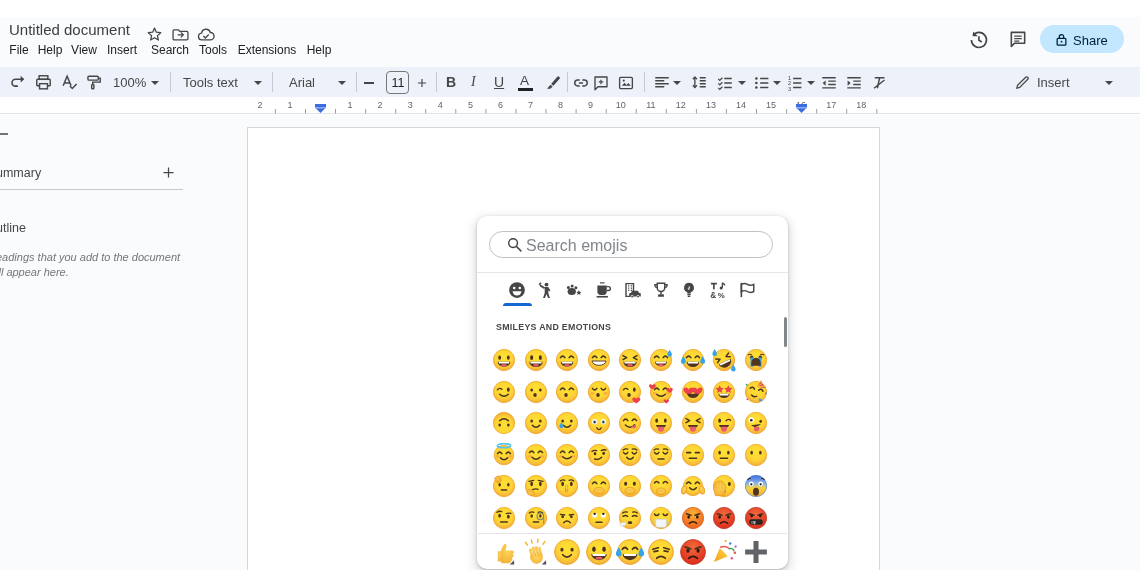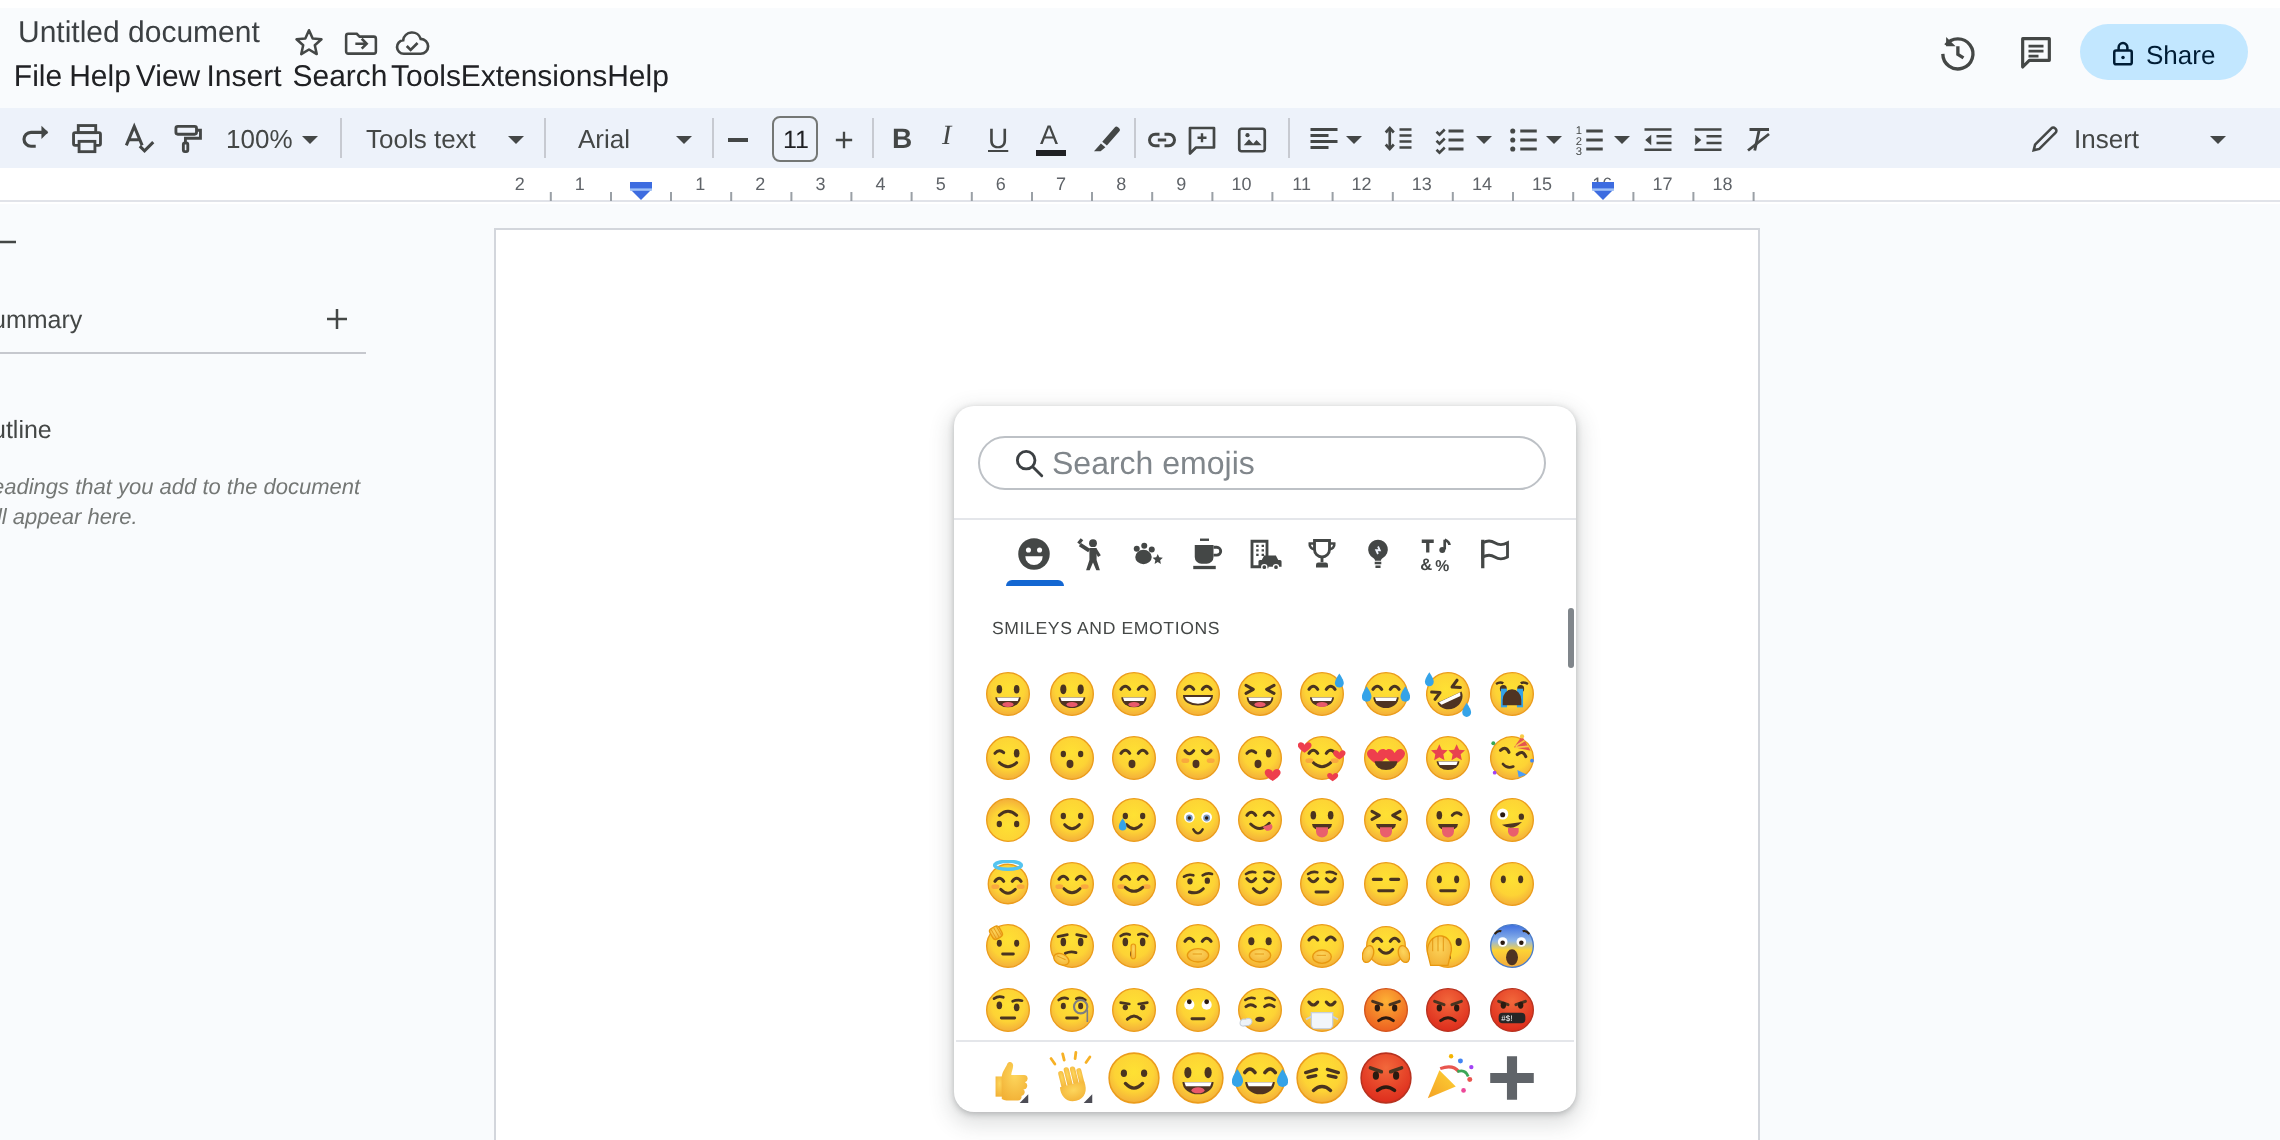--- a/index.html
+++ b/index.html
@@ -1,20 +1,20 @@
 <!DOCTYPE html>
 <html><head><meta charset="utf-8"><style>
 *{margin:0;padding:0;box-sizing:border-box}
 html,body{width:1140px;height:570px;overflow:hidden;font-family:"Liberation Sans",sans-serif;background:#fff}
-#stage{position:absolute;left:0;top:4px;width:1140px;height:497px}
+#stage{position:absolute;left:0;top:17px;width:1140px;height:497px}
 .abs{position:absolute}
 
 #header{left:0;top:0;width:1140px;height:50px;background:#f9fbfd}
 #title{left:9px;top:4px;font-size:15px;color:#3c4043}
-.menu{top:26px;font-size:15px;color:#202124}
+.menu{top:26px;font-size:12px;color:#202124}
 
 #tbar{left:0;top:50px;width:1140px;height:30px;background:#edf2fa}
 .sep{width:1px;height:20px;background:#c7cad1;top:55px}
 .tbtxt{font-size:13px;color:#444746;top:58px}
 
 #ruler{left:0;top:80px;width:1140px;height:17px;background:#fff;border-bottom:1px solid #e1e3e9}
 
 #canvas{left:0;top:98px;width:1140px;height:472px;background:#f9fbfd}
 #page{left:247px;top:110px;width:633px;height:470px;background:#fff;border:1px solid #d3d6dc}
 
@@ -316,21 +316,21 @@
       <circle cx="16.2" cy="9.4" r="2" fill="#444746"></circle>
       <path d="M17.8 2.5q3 1.2 3.2 3.5" fill="none" stroke="#444746" stroke-width="1.8"></path>
       <text x="1.5" y="22.5" font-size="11" font-weight="bold" fill="#444746" font-family="Liberation Sans">&amp;</text>
       <text x="11.5" y="23" font-size="10.5" font-weight="bold" fill="#444746" font-family="Liberation Sans">%</text>
     </svg>
     <svg class="abs" style="left:737.9px;top:263.5px" width="18" height="18" viewBox="0 0 24 24">
       <path d="M4.5 2.5v19" stroke="#444746" stroke-width="2.2"></path>
       <path d="M4.5 4.5c3-1.6 5.5-1.6 8 0s5.5 1.6 8.5 0v9.5c-3 1.6-6 1.6-8.5 0s-5-1.6-8 0z" fill="none" stroke="#444746" stroke-width="1.9"></path>
     </svg>
     <div class="abs" style="left:503px;top:286px;width:29px;height:2.5px;background:#1467d2;border-radius:3px 3px 0 0"></div>
-    <div class="abs" style="left:496px;top:305px;font-size:8.8px;font-weight:normal;letter-spacing:.3px;color:#444746">SMILEYS AND EMOTIONS</div>
+    <div class="abs" style="left:496px;top:305px;font-size:8.8px;font-weight:bold;letter-spacing:.3px;color:#444746">SMILEYS AND EMOTIONS</div>
     <div class="abs" style="left:477px;top:255px;width:311px;height:1px;background:#e4e6ea"></div>
     <div class="abs" style="left:478px;top:516px;width:309px;height:1px;background:#e4e6ea"></div>
     <div class="abs" style="left:783.5px;top:300px;width:3px;height:30px;background:#80868b;border-radius:2px"></div>
     <svg class="abs" style="left:492.3px;top:331.0px" width="24" height="24" viewBox="0 0 36 36">
       <circle cx="18" cy="18" r="16.0" fill="url(#gy)" stroke="#eb9c1b" stroke-width="1"></circle>
       <ellipse cx="11.5" cy="14.5" rx="2.1" ry="3.2" fill="#4a3420"></ellipse>
       <ellipse cx="24.5" cy="14.5" rx="2.1" ry="3.2" fill="#4a3420"></ellipse>
       <path d="M8.5 20.5a9.5 7.5 0 0 0 19.0 0z" fill="#4f3422"></path>
       <path d="M9.7 20.7h16.6l-1 2.6h-14.6z" fill="#fff"></path>
       <ellipse cx="18" cy="25.9" rx="4.2" ry="1.9" fill="#e8596b"></ellipse>

